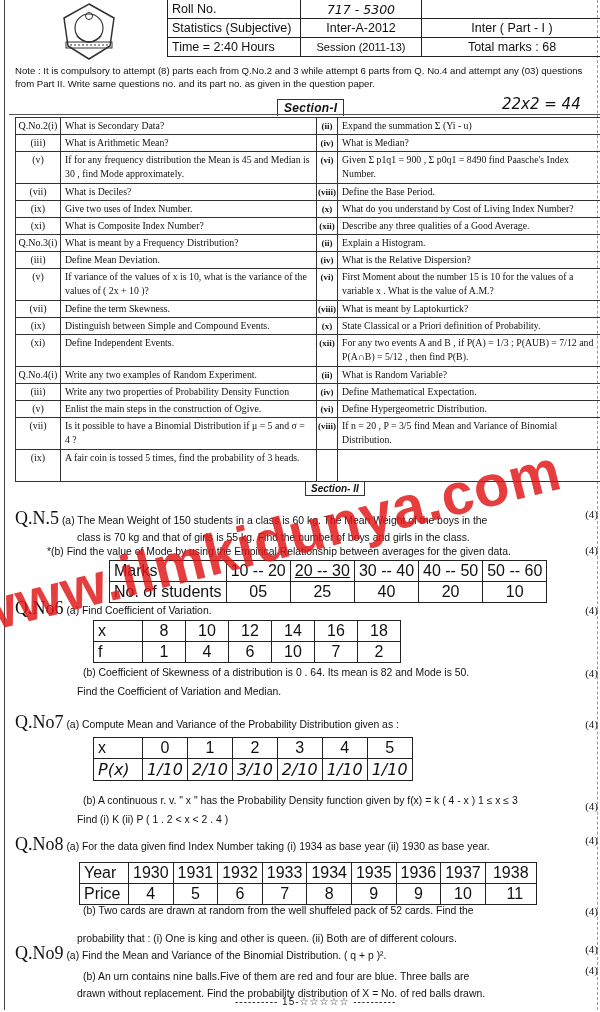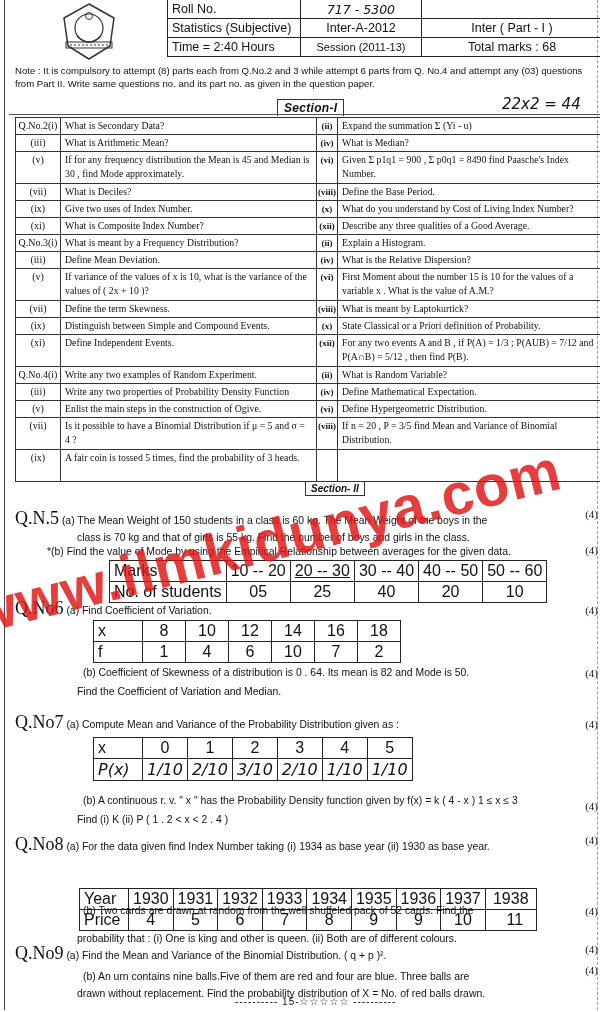--- a/index.html
+++ b/index.html
@@ -275,21 +275,21 @@
     <div class="ind2">(b) A continuous r. v.  " x " has the Probability Density function given by   f(x) = k ( 4 - x )  1 ≤ x ≤ 3</div>
     <span class="mk" style="top:5px">(4)</span>
     <div class="ind" style="margin-top:8px">Find     (i)     K     (ii)     P ( 1 . 2  &lt;  x  &lt;  2 . 4 )</div>
   </div>
 
   <div class="q" style="top:834px">
     <span class="qn">Q.No8</span>
     <span>(a) For the data given find Index Number taking (i) 1934 as base year (ii) 1930 as base year.</span>
     <span class="mk" style="top:0">(4)</span>
   </div>
-  <table class="dt" style="left:74px;top:888px">
+  <table class="dt" style="left:74px;top:862px">
     <tbody>
         <tr id="q8y">
           <td style="text-align: left; min-width: 40px;">Year</td>
           <td style="min-width: 34px;">1930</td>
           <td style="min-width: 34px;">1931</td>
           <td style="min-width: 34px;">1932</td>
           <td style="min-width: 34px;">1933</td>
           <td style="min-width: 34px;">1934</td>
           <td style="min-width: 34px;">1935</td>
           <td style="min-width: 34px;">1936</td>

